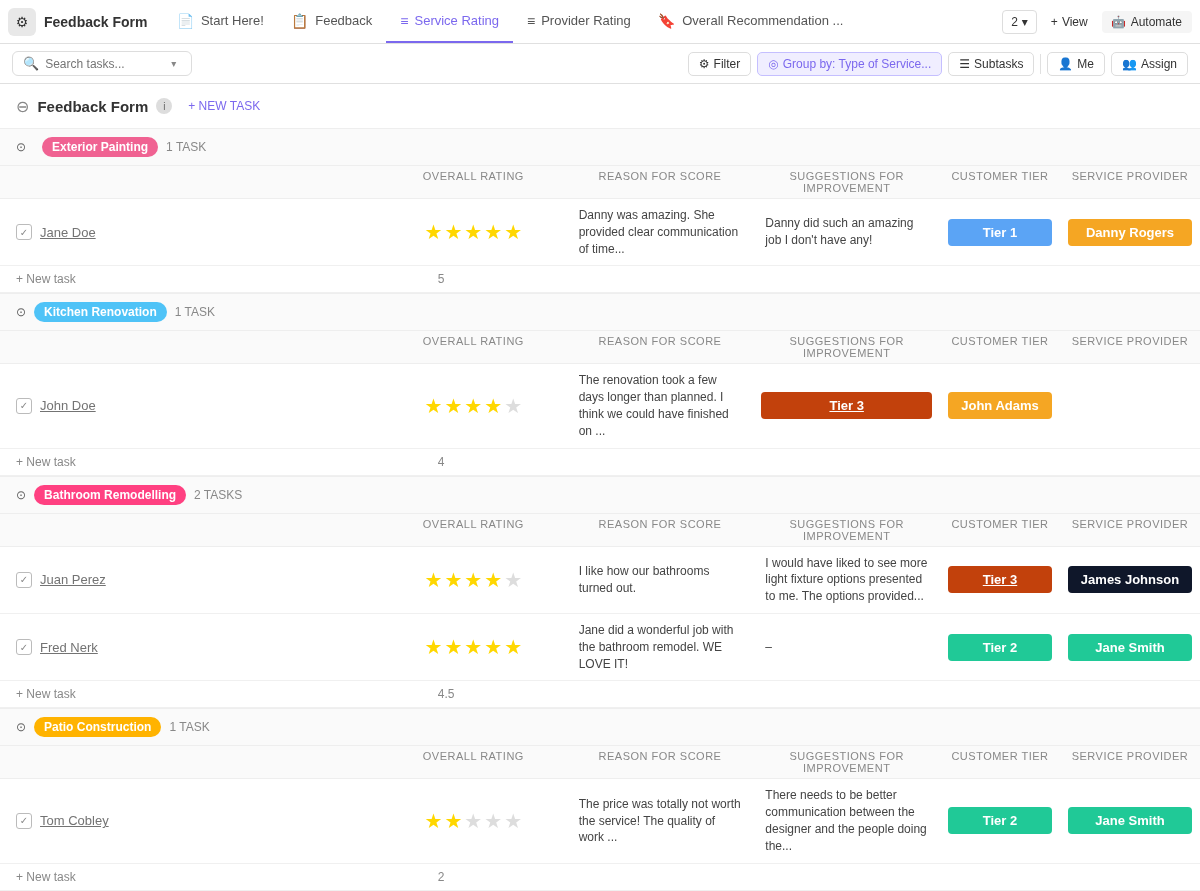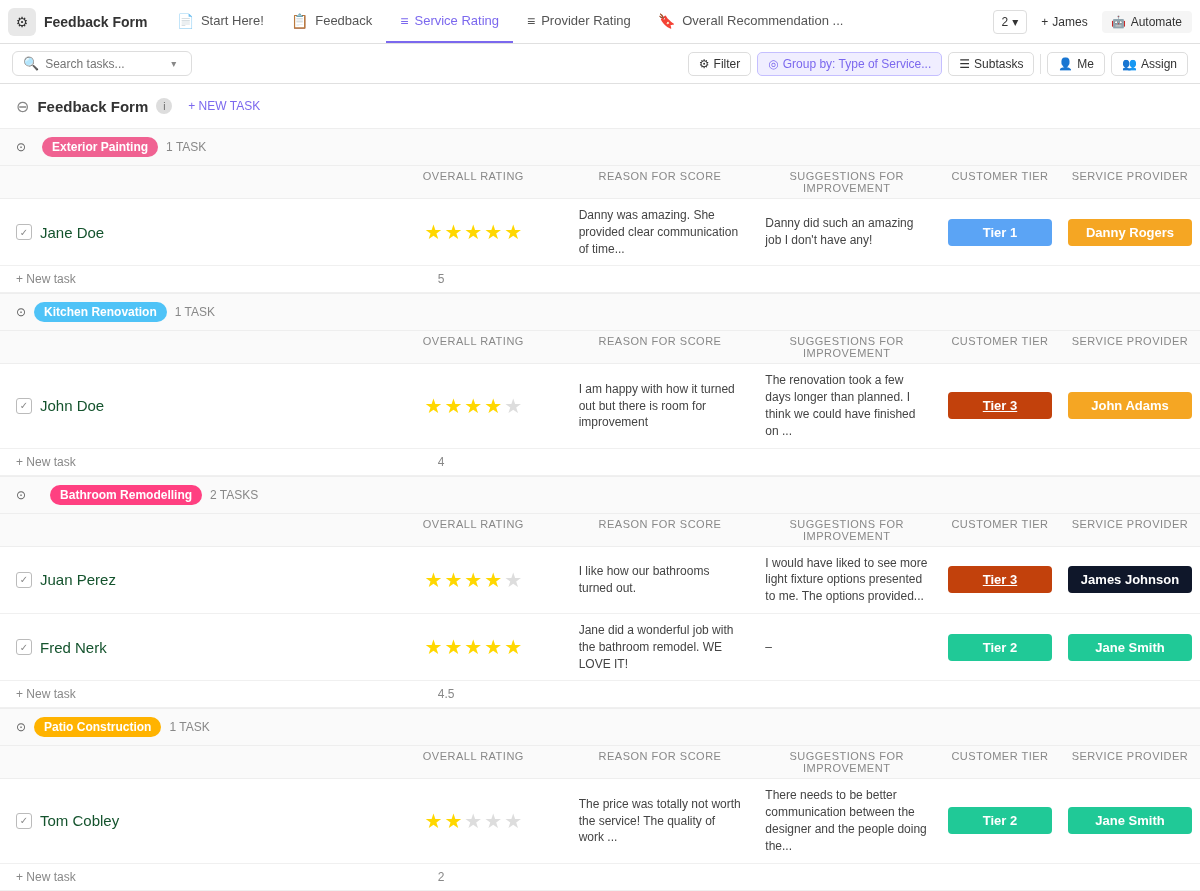--- a/index.html
+++ b/index.html
@@ -76,21 +76,21 @@
     .task-row {
       display: grid;
       grid-template-columns: 380px 1fr 1fr 1fr 120px 140px;
       align-items: center;
       border-bottom: 1px solid #f0f0f0;
       min-height: 52px;
     }
 
     .task-name-cell { display: flex; align-items: center; gap: 8px; padding: 8px 16px; }
     .check-icon { width: 16px; height: 16px; border-radius: 3px; border: 1.5px solid #bbb; display: flex; align-items: center; justify-content: center; flex-shrink: 0; color: #888; font-size: 10px; cursor: pointer; }
-    .task-name { font-size: 15px; color: #14532d; }
+    .task-name { font-size: 13px; color: #737373; text-decoration: underline; }
 
     .stars-cell { display: flex; justify-content: center; align-items: center; padding: 8px; }
     .stars { display: flex; gap: 2px; }
     .star { font-size: 20px; line-height: 1; }
     .star.full { color: #FFD700; }
     .star.empty { color: #ddd; }
 
     .text-cell { padding: 8px 12px; font-size: 12px; color: #444; line-height: 1.4; }
     .customer-tier-cell { display: flex; justify-content: center; align-items: center; padding: 4px 8px; }
     .service-provider-cell { display: flex; justify-content: center; align-items: center; padding: 4px 8px; }
@@ -113,21 +113,21 @@
     .provider-james-johnson { background: #0f172a; }
     .provider-jane-smith { background: #20c997; }
 
     .new-task-row { display: flex; align-items: center; padding: 6px 16px; gap: 12px; border-bottom: 1px solid #f0f0f0; }
     .new-task-row-btn { font-size: 12px; color: #888; cursor: pointer; }
     .new-task-avg { font-size: 12px; color: #888; margin-left: 350px; }
 
     
     .tag-exterior { background: #f06292; margin-left: 8px; }
     .tag-kitchen { background: #4fc3f7; }
-    .tag-bathroom { background: #ff4081; margin-left: 16px; }
+    .tag-bathroom { background: #ff4081; }
     .tag-patio { background: #ffb300; }
   </style>
 </head>
 <body>
 
 <nav class="top-nav">
   <div class="app-icon">
     <span style="font-size:14px;">⚙</span>
   </div>
   <span class="app-title">Feedback Form</span>
@@ -155,21 +155,21 @@
     </div>
   </div>
 
   <div class="nav-right">
     <div class="nav-badge">
       <span>2</span>
       <span>▾</span>
     </div>
     <div class="view-btn">
       <span>+</span>
-      <span>James</span>
+      <span>View</span>
     </div>
     <div class="automate-btn">
       <span>🤖</span>
       <span>Automate</span>
     </div>
   </div>
 </nav>
 
 <div class="toolbar">
   <div class="search-box">
@@ -278,21 +278,20 @@
       </div>
       <div class="stars-cell">
         <div class="stars">
                 <span class="star full">★</span>
                 <span class="star full">★</span>
                 <span class="star full">★</span>
                 <span class="star full">★</span>
                 <span class="star empty">★</span>
               </div>
       </div>
-      <div class="text-cell">I am happy with how it turned out but there is room for improvement</div>
       <div class="text-cell">The renovation took a few days longer than planned. I think we could have finished on ...</div>
       <div class="customer-tier-cell">
         <div class="tier-badge tier-3">Tier 3</div>
       </div>
       <div class="service-provider-cell">
         <div class="provider-badge provider-john-adams">John Adams</div>
       </div>
     </div>
           <div class="new-task-row">
     <span class="new-task-row-btn">+ New task</span>

